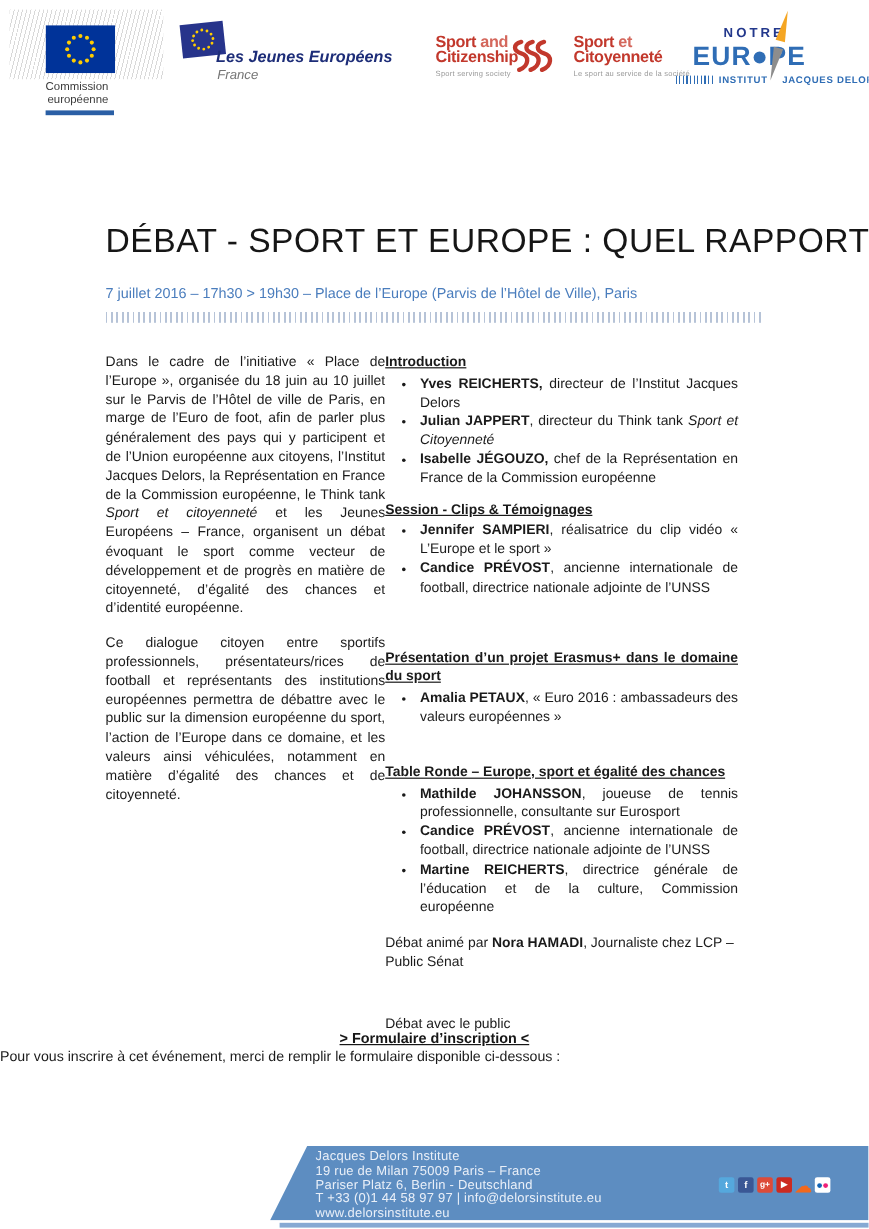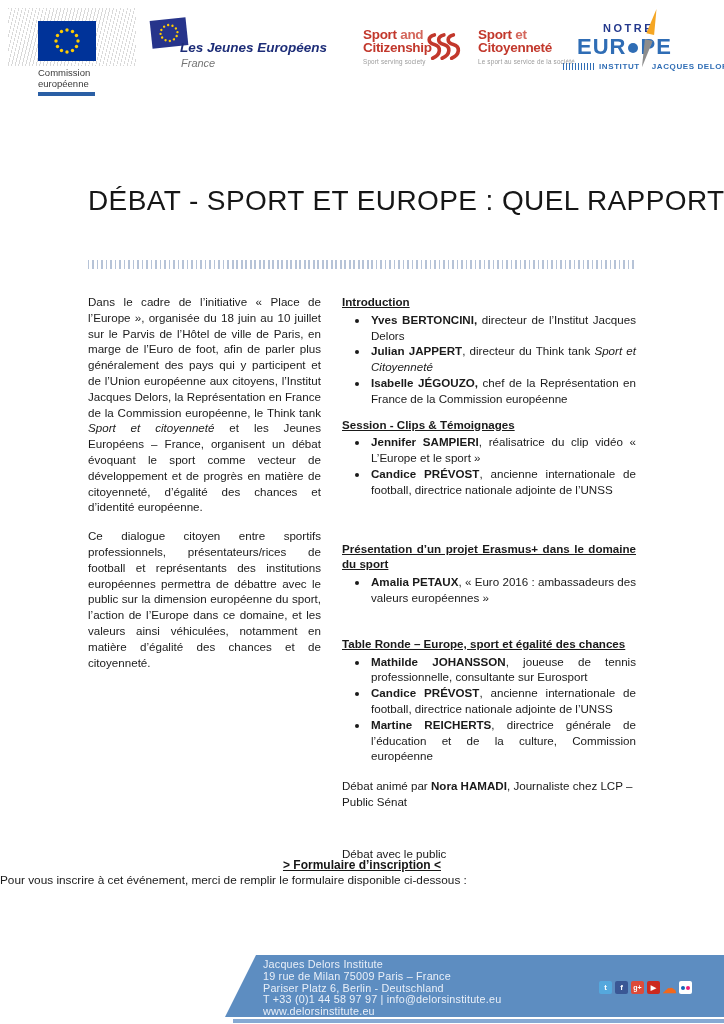--- a/index.html
+++ b/index.html
@@ -6,21 +6,21 @@
   .page { position:relative; width:724px; height:1024px; background:#ffffff;
           font-family:"Liberation Sans", sans-serif; overflow:hidden; color:#1a1a1a; }
 
   
   .header { position:absolute; left:0; top:6px; width:724px; height:104px; }
 
   .logo-ec { position:absolute; left:8px; top:2px; width:128px; height:94px; }
   .ec-stripes { position:absolute; left:0; top:0; width:128px; height:58px;
     background:repeating-linear-gradient(104deg,#d2d2d2 0 0.8px, rgba(255,255,255,0) 0.8px 3.4px); opacity:.85; }
   .ec-flag { position:absolute; left:30px; top:13px; width:58px; height:40px; }
-  .ec-text { position:absolute; left:30px; top:59px; font-size:9.5px; line-height:11px; color:#3a3a3a; }
+  .ec-text { position:absolute; left:30px; top:59px; font-size:9.5px; line-height:11px; color:#3a3a3a;text-align:right; }
   .ec-bar { position:absolute; left:30px; top:84px; width:57px; height:4px; background:#2a5fa5; }
 
   .logo-lje { position:absolute; left:150px; top:12px; width:190px; height:60px; }
   .lje-flag { position:absolute; left:0; top:0; transform:rotate(-6deg); }
   .lje-title { position:absolute; left:30px; top:22px; font-style:italic; font-weight:bold;
                font-size:13.5px; color:#1d2d78; white-space:nowrap; }
   .lje-sub { position:absolute; left:31px; top:39px; font-style:italic; font-size:11px; color:#757575; }
 
   .logo-scen { position:absolute; left:347px; top:22px; width:78px;margin-left:16px; }
   .logo-scfr { position:absolute; left:478px; top:22px; width:95px; }
@@ -44,21 +44,21 @@
   .ne-needle { position:absolute; left:64px; top:-3px; }
 
   
   .title { position:absolute; left:88px; top:185px; font-size:28px; letter-spacing:0.4px;
            color:#161616; white-space:nowrap; }
   .event-line { position:absolute; left:88px; top:237px; font-size:12px; color:#4a7dbd; white-space:nowrap; }
   .separator { position:absolute; left:88px; top:260px; width:548px; height:9px;
     background:repeating-linear-gradient(90deg,#b6c3d7 0 1.5px, rgba(255,255,255,0) 1.5px 4.5px); }
 
   
-  .columns { position:absolute; left:88px; top:294px; width:548px; display:flex; gap:21px;
+  .columns { position:absolute; left:88px; top:294px; width:548px; display:flex; 
              font-size:11.6px; line-height:15.8px; }
   .col-left { width:233px; text-align:justify; }
   .col-left p { margin:0 0 13px 0; }
   .col-right { width:294px; }
   .sec { margin-bottom:10px; }
   .sec-2 { margin-bottom:43px; }
   .sec-3 { margin-bottom:30px; }
   .sec-heading { font-weight:bold; text-decoration:underline; text-align:justify; margin-bottom:2px; }
   .bullets { list-style:disc outside; margin:0; padding-left:27px; text-align:justify; }
   .bullets li { padding-left:2px; }
@@ -183,35 +183,36 @@
         <span class="ne-bars"></span><span>INSTITUT</span><span class="ne-gap"></span><span>JACQUES DELORS</span>
       </div>
       <svg class="ne-needle" width="16" height="64" viewBox="0 0 16 64" style="transform:rotate(14deg);">
         <polygon points="8,1 12,27 4,27" fill="#f5a623"></polygon>
         <polygon points="4,33 12,33 8,61" fill="#8d8d8d"></polygon>
       </svg>
     </div>
   </div>
 
   <div class="title">DÉBAT - SPORT ET EUROPE : QUEL RAPPORT ?</div>
+  <div class="event-line">7 juillet 2016 – 17h30 &gt; 19h30 – Place de l’Europe (Parvis de l’Hôtel de Ville), Paris</div>
   <div class="separator"></div>
 
   <div class="columns">
 
     <div class="col-left">
       <p><span>Dans le cadre de l’initiative « Place de l’Europe », organisée du 18 juin au 10 juillet sur le Parvis de l’Hôtel de ville de Paris, en marge de l’Euro de foot, afin de parler plus généralement des pays qui y participent et de l’Union européenne aux citoyens, l’Institut Jacques Delors, la Représentation en France de la Commission européenne, le Think tank </span><span class="ital">Sport et citoyenneté</span><span> et les Jeunes Européens – France, organisent un débat évoquant le sport comme vecteur de développement et de progrès en matière de citoyenneté, d’égalité des chances et d’identité européenne.</span></p>
       <p>Ce dialogue citoyen entre sportifs professionnels, présentateurs/rices de football et représentants des institutions européennes permettra de débattre avec le public sur la dimension européenne du sport, l’action de l’Europe dans ce domaine, et les valeurs ainsi véhiculées, notamment en matière d’égalité des chances et de citoyenneté.</p>
     </div>
 
     <div class="col-right">
 
       <div class="sec">
         <div class="sec-heading">Introduction</div>
         <ul class="bullets">
-          <li><span class="bold">Yves BERTONCINI,</span><span> directeur de l’Institut Jacques Delors</span></li>
+          <li><span class="bold">Yves REICHERTS,</span><span> directeur de l’Institut Jacques Delors</span></li>
           <li><span class="bold">Julian JAPPERT</span><span>, directeur du Think tank </span><span class="ital">Sport et Citoyenneté</span></li>
           <li><span class="bold">Isabelle JÉGOUZO,</span><span> chef de la Représentation en France de la Commission européenne</span></li>
         </ul>
       </div>
 
       <div class="sec sec-2">
         <div class="sec-heading">Session - Clips &amp; Témoignages</div>
         <ul class="bullets">
           <li><span class="bold">Jennifer SAMPIERI</span><span>, réalisatrice du clip vidéo « L’Europe et le sport »</span></li>
           <li><span class="bold">Candice PRÉVOST</span><span>, ancienne internationale de football, directrice nationale adjointe de l’UNSS</span></li>

